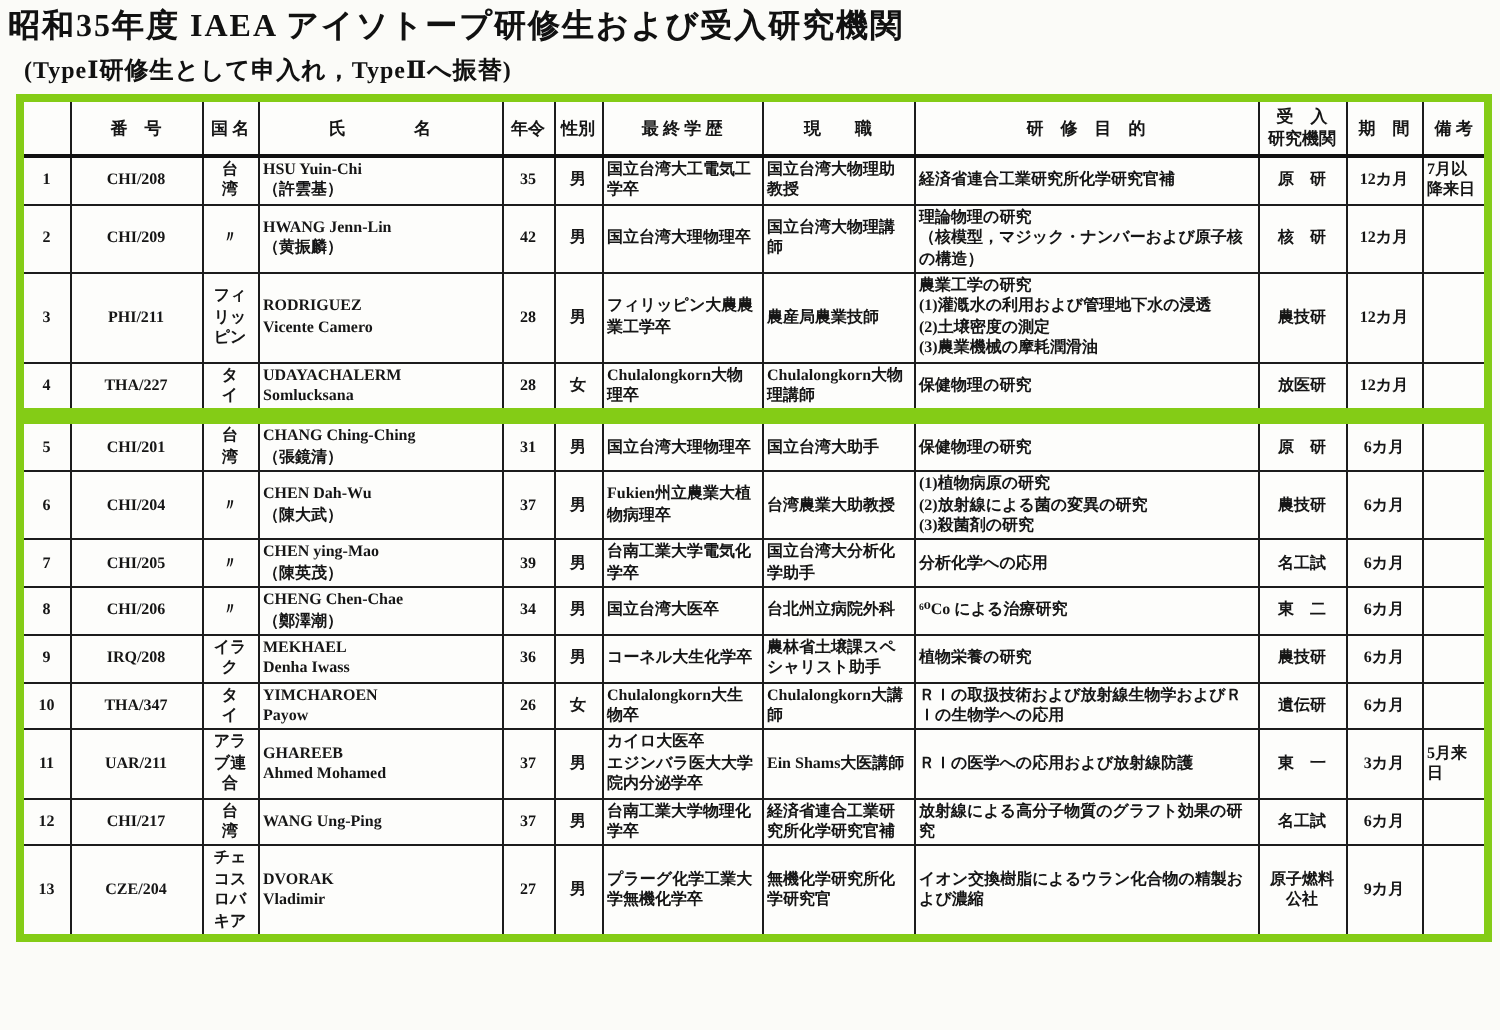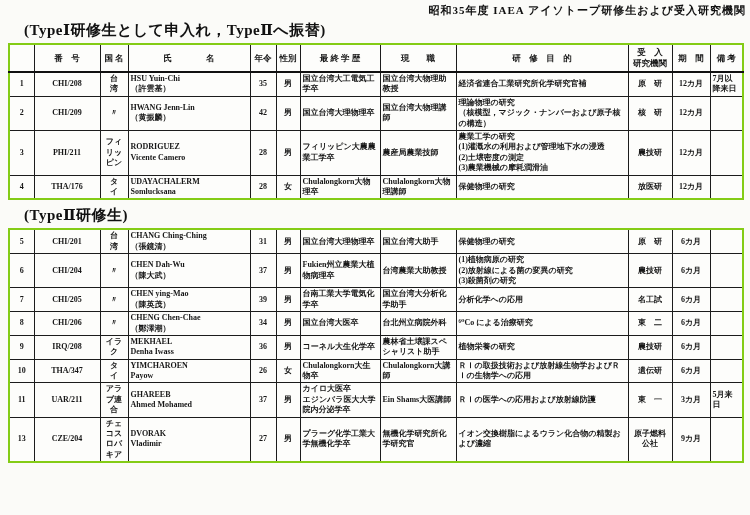--- a/index.html
+++ b/index.html
@@ -4,38 +4,38 @@
 <style>
   html,body{margin:0;padding:0;}
   body{
     width:750px;height:515px;overflow:hidden;
     background:#fbfbf8;
     font-family:"Liberation Serif","DejaVu Serif",serif;
     color:#111;
   }
   .page{width:742px;margin:0 auto;padding-top:3px;}
   .doc-title{
-    text-align:right;font-size:11px;font-weight:bold;
+    text-align:left;font-size:16px;font-weight:bold;
     letter-spacing:1px;margin-bottom:3px;white-space:pre;
   }
   .section-label{
-    font-size:15px;font-weight:bold;margin:2px 0 3px 20px;letter-spacing:.5px;
+    font-size:12px;font-weight:bold;margin:2px 0 3px 8px;letter-spacing:.5px;
   }
   table.scan{
     border-collapse:collapse;table-layout:fixed;width:734px;margin-left:4px;
     background:#fdfdfb;
   }
   table.scan td,table.scan th{
     border:1px solid #1c1c1c;
     font-size:8px;line-height:1.3;
     padding:1px 2px;vertical-align:middle;
     white-space:pre-line;word-break:break-all;overflow:hidden;
     font-weight:bold;color:#161616;
   }
-  table.scan{border:2px solid #84cc16;}
+  table.scan{border:4px solid #84cc16;}
   table.scan th{
     text-align:center;font-size:8.5px;padding:2px 1px;
   }
   td.c{text-align:center;}
   td.l{text-align:left;}
   thead tr{border-bottom:2px solid #111;}
 </style>
 </head>
 <body>
 
@@ -122,37 +122,36 @@
           <td class="l">農業工学の研究
 (1)灌漑水の利用および管理地下水の浸透
 (2)土壌密度の測定
 (3)農業機械の摩耗潤滑油</td>
           <td class="c">農技研</td>
           <td class="c">12カ月</td>
           <td class="l"></td>
         </tr>
         <tr>
           <td class="c">4</td>
-          <td class="c">THA/176</td>
+          <td class="c">THA/227</td>
           <td class="c">タ　イ</td>
           <td class="l">UDAYACHALERM
   Somlucksana</td>
           <td class="c">28</td>
           <td class="c">女</td>
           <td class="l">Chulalongkorn大物理卒</td>
           <td class="l">Chulalongkorn大物理講師</td>
           <td class="l">保健物理の研究</td>
           <td class="c">放医研</td>
           <td class="c">12カ月</td>
           <td class="l"></td>
         </tr>
       </tbody>
   </table>
 
-  <div class="section-label" style="margin-top:6px">(TypeⅡ研修生)</div>
 
   <table class="scan">
     <colgroup>
       <col style="width:25px">
         <col style="width:66px">
         <col style="width:28px">
       <col style="width:122px">
         <col style="width:26px">
         <col style="width:24px">
       <col style="width:80px">
@@ -265,20 +264,34 @@
           <td class="c">男</td>
           <td class="l">カイロ大医卒
 エジンバラ医大大学院内分泌学卒</td>
           <td class="l">Ein Shams大医講師</td>
           <td class="l">ＲＩの医学への応用および放射線防護</td>
           <td class="c">東　一</td>
           <td class="c">3カ月</td>
           <td class="l">5月来日</td>
         </tr>
         <tr>
+          <td class="c">12</td>
+          <td class="c">CHI/217</td>
+          <td class="c">台　湾</td>
+          <td class="l">WANG Ung-Ping</td>
+          <td class="c">37</td>
+          <td class="c">男</td>
+          <td class="l">台南工業大学物理化学卒</td>
+          <td class="l">経済省連合工業研究所化学研究官補</td>
+          <td class="l">放射線による高分子物質のグラフト効果の研究</td>
+          <td class="c">名工試</td>
+          <td class="c">6カ月</td>
+          <td class="l"></td>
+        </tr>
+        <tr>
           <td class="c">13</td>
           <td class="c">CZE/204</td>
           <td class="c">チェコスロバキア</td>
           <td class="l">DVORAK
   Vladimir</td>
           <td class="c">27</td>
           <td class="c">男</td>
           <td class="l">プラーグ化学工業大学無機化学卒</td>
           <td class="l">無機化学研究所化学研究官</td>
           <td class="l">イオン交換樹脂によるウラン化合物の精製および濃縮</td>

